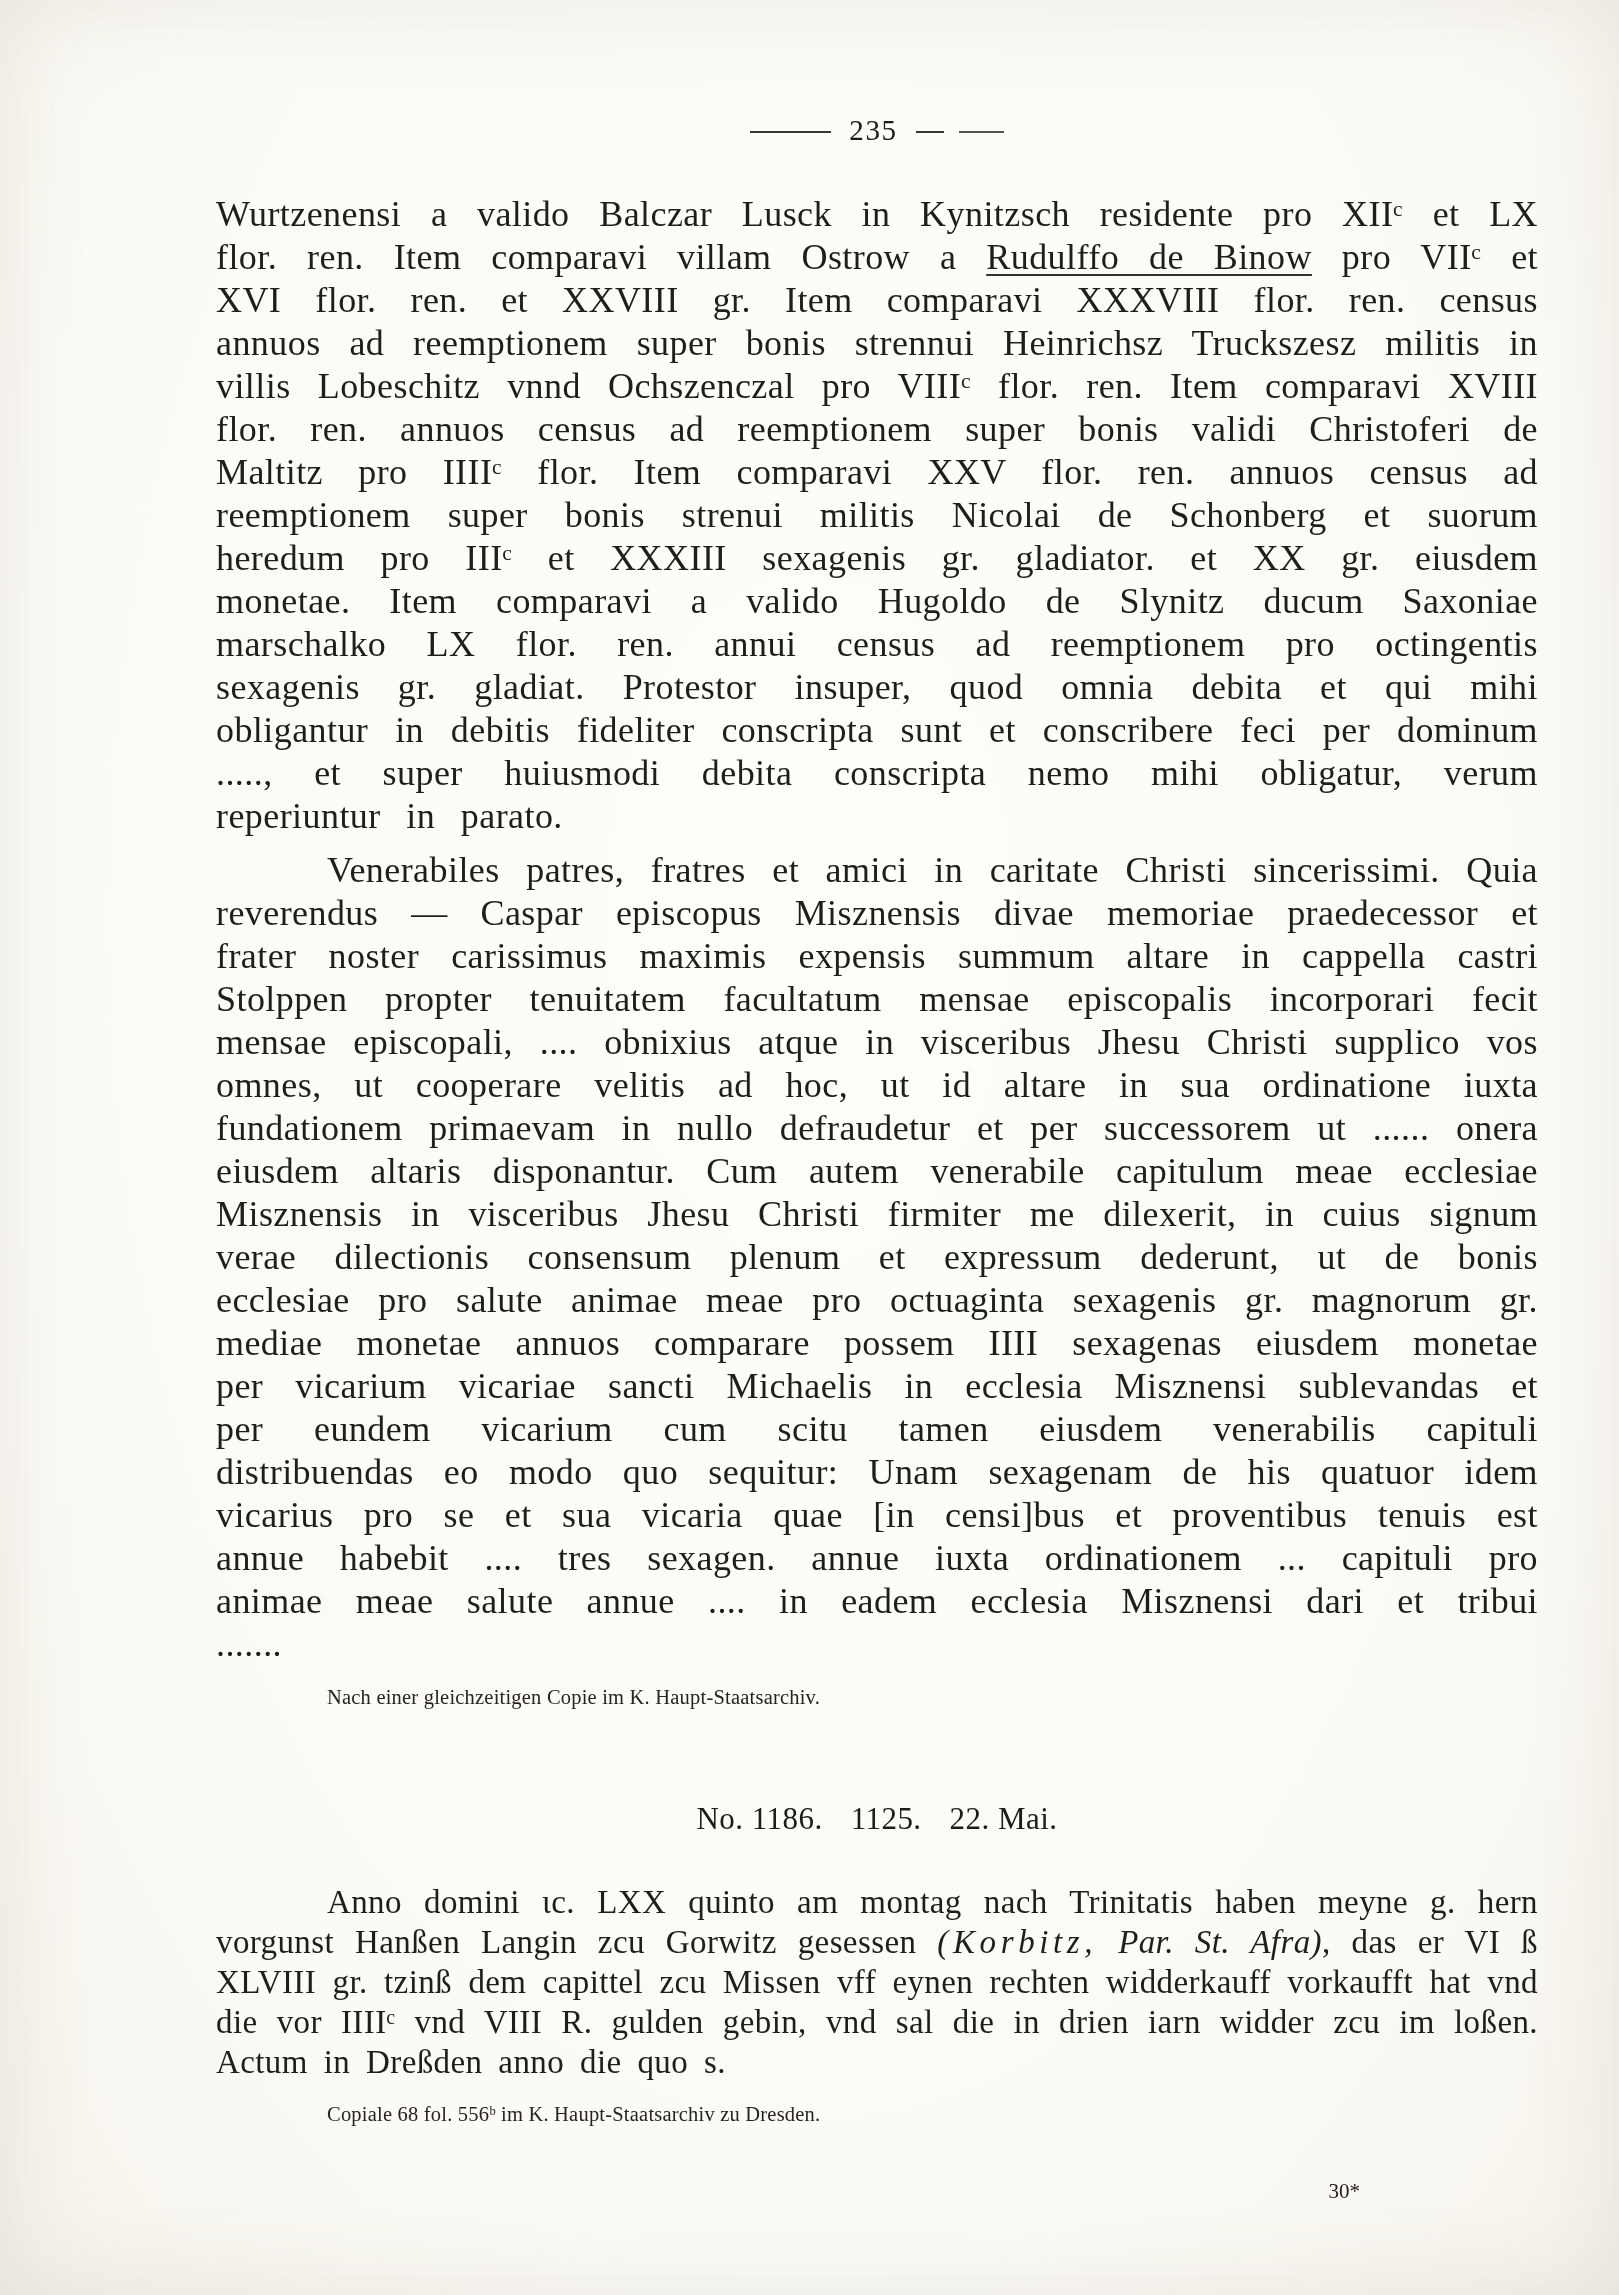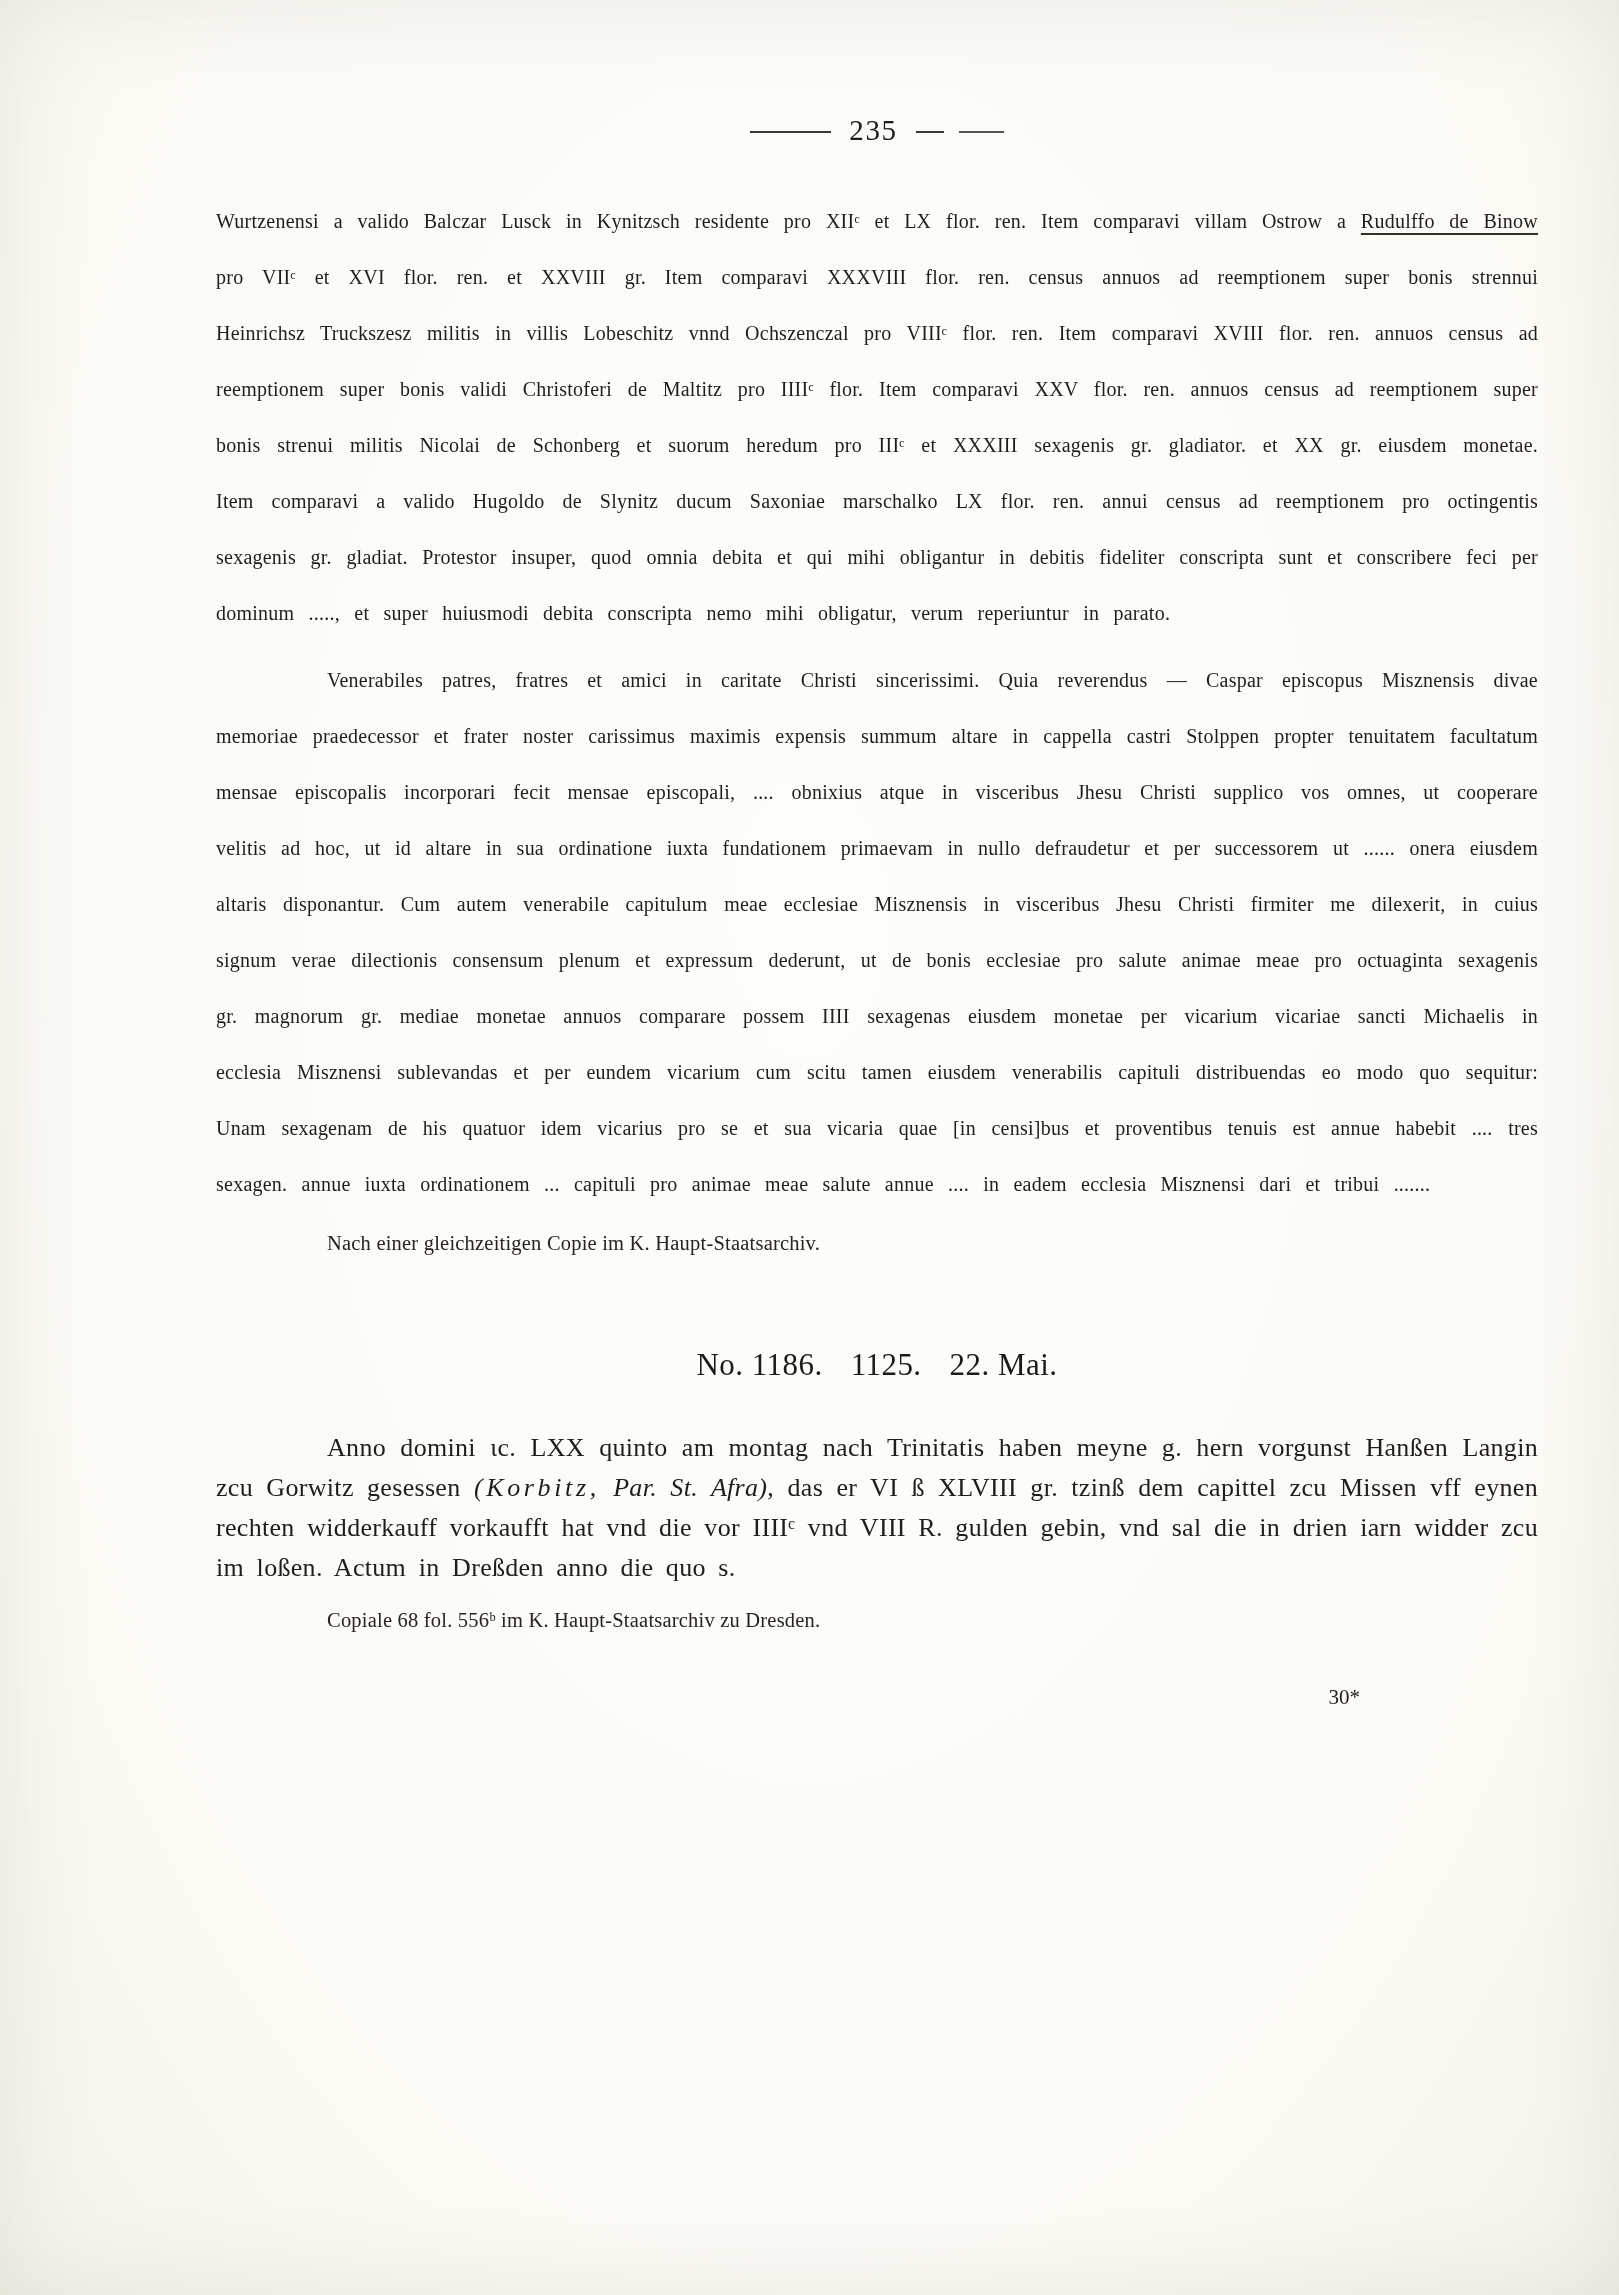--- a/index.html
+++ b/index.html
@@ -44,22 +44,22 @@
     border-top: 2.2px solid #3a3732;
     height: 0;
     position: relative;
     top: 2.2px;
   }
   .rule-left   { width: 81px; }
   .rule-mid    { width: 28px;  margin-right: 15px; }
   .rule-right  { width: 45px;  opacity: .85; }
   
   .body-text {
-    font-size: 20px;
-    line-height: 56px;
+    font-size: 36px;
+    line-height: 43px;
     text-align: justify;
     word-spacing: 0.45em;
     letter-spacing: 0.012em;
     margin: 0;
     color: #201e19;
   }
   .para-first { margin-top: 44px; }
   .indent     { text-indent: 111px; margin-top: 11px; }
   .underlined {
     text-decoration: underline;
@@ -82,21 +82,21 @@
     font-size: 31px;
     font-weight: normal;
     text-align: center;
     margin: 91px 0 0 0;
     letter-spacing: 0.015em;
     color: #1e1c18;
   }
   .entry-heading span { margin: 0 14px; }
   
   .german {
-    font-size: 26px;
+    font-size: 33px;
     line-height: 40px;
     word-spacing: 0.22em;
     margin-top: 45px;
   }
   
   .signature-mark {
     margin-top: 52px;
     padding-right: 178px;
     text-align: right;
     font-size: 21px;

